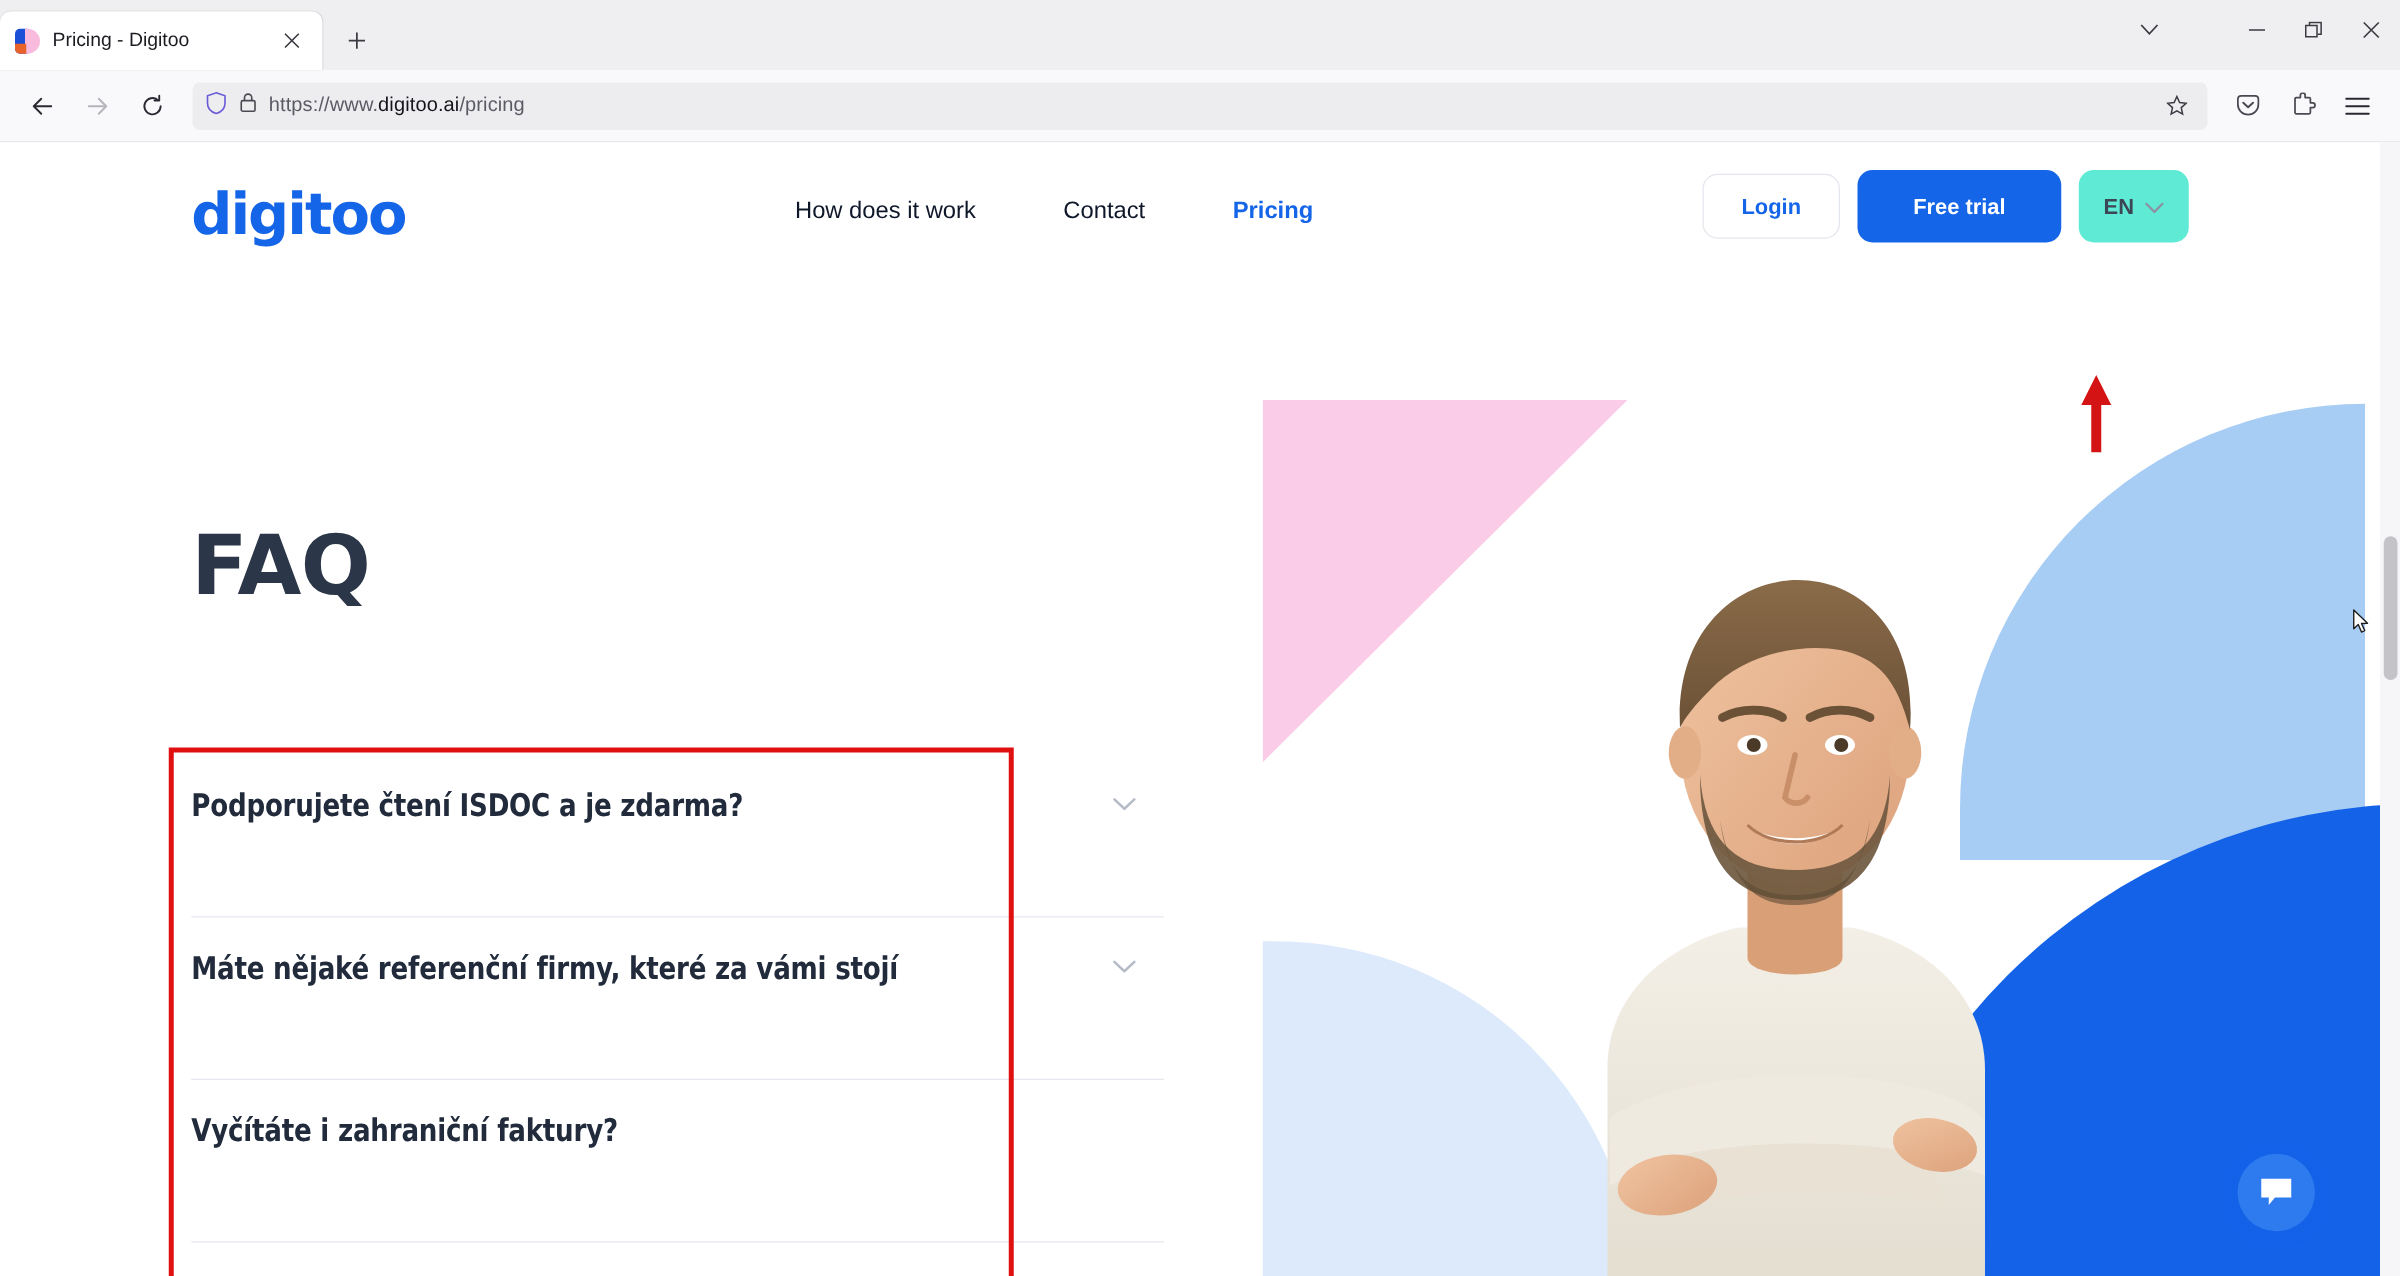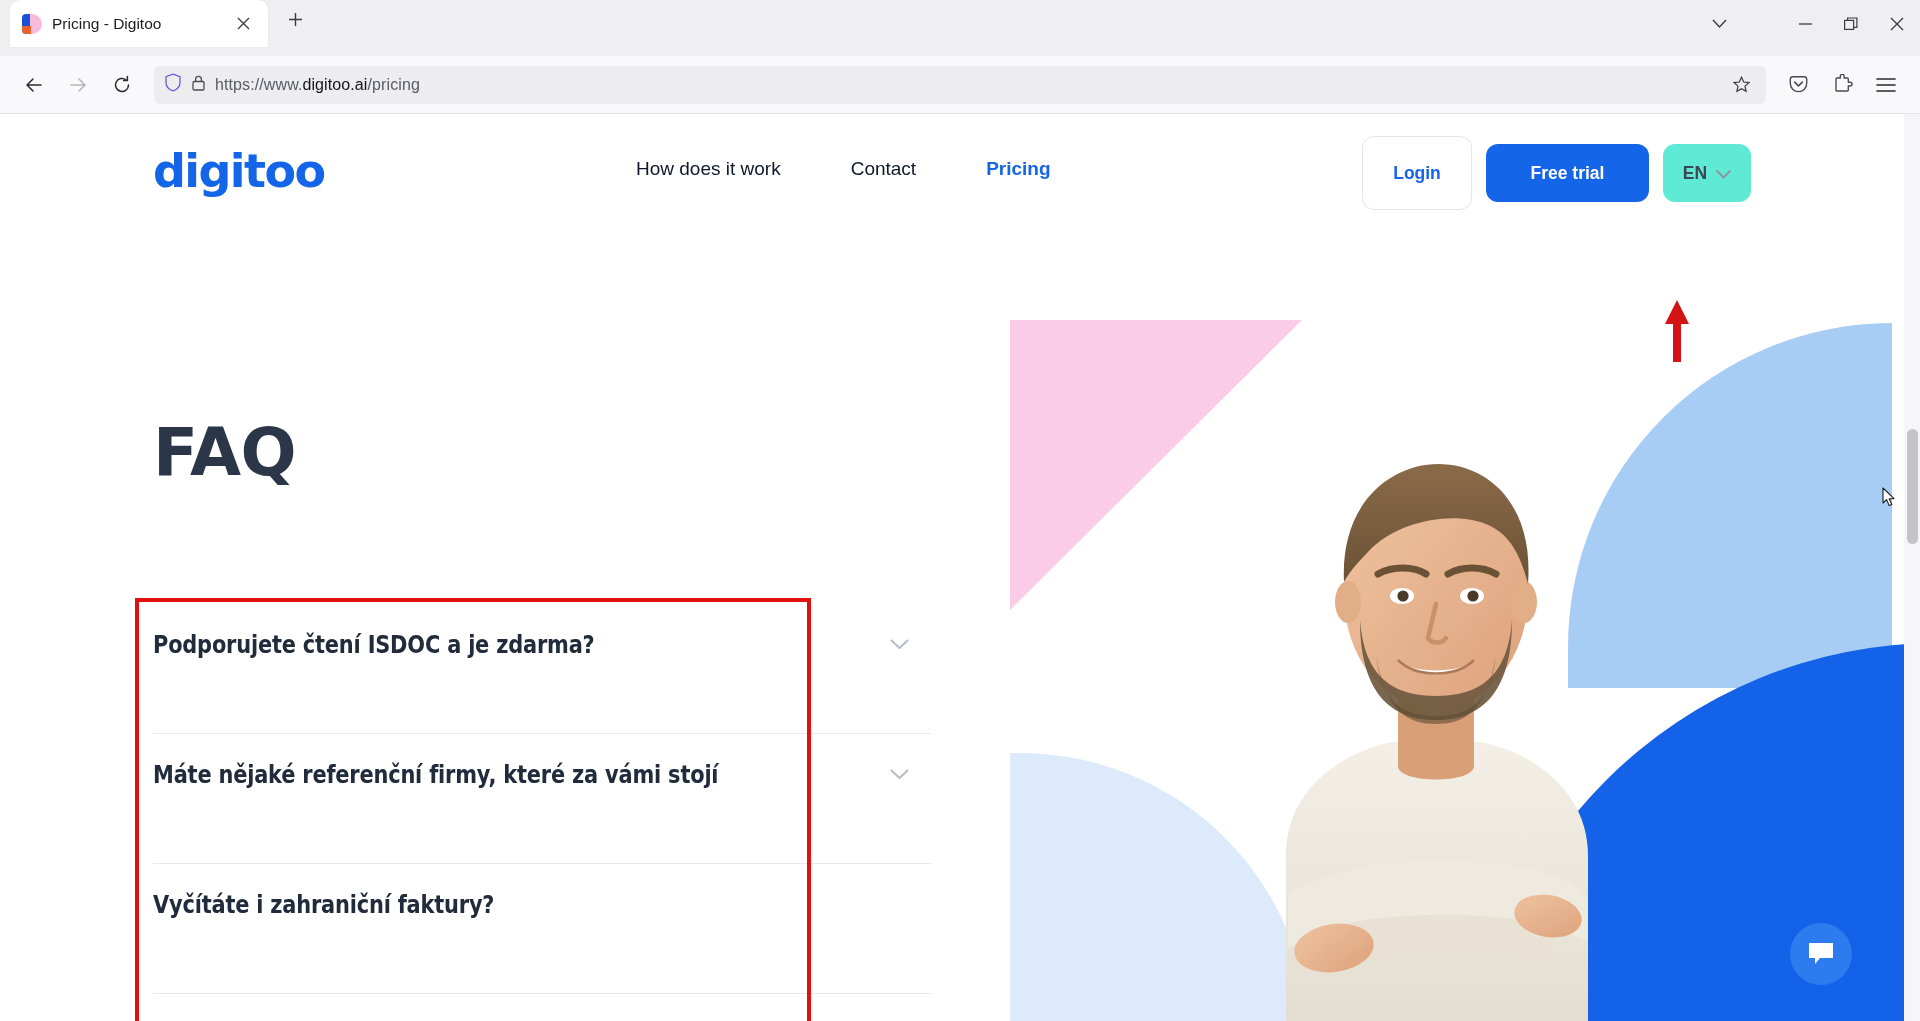--- a/index.html
+++ b/index.html
@@ -8,21 +8,21 @@
     font-family: "Liberation Sans", sans-serif;
     background:#ffffff;
     -webkit-font-smoothing:antialiased;
   }
 
   
   .browser { width:1920px; height:1021px; position:relative; }
 
   .tabstrip {
     height:56px; background:#efeff1; position:relative;
-    display:flex; align-items:flex-start; padding-left:10px;
+    display:flex; align-items:flex-end; 
   }
   .tab {
     width:258px; height:47px; background:#ffffff; border-radius:9px 9px 0 0;
     display:flex; align-items:center; padding:0 12px; gap:10px;
     position:relative; box-shadow:0 0 1px rgba(0,0,0,.18);
   }
   .tab-favicon { width:20px; height:20px; position:relative; flex:0 0 20px; }
   .tab-favicon .fav-l { position:absolute; left:0; top:0; width:10px; height:20px;
      background:#1B4FD8; border-radius:4px 0 0 4px; }
   .tab-favicon .fav-r { position:absolute; left:8px; top:0; width:12px; height:20px;
@@ -76,21 +76,21 @@
     position:absolute; left:153px; top:30px;
     font-size:46px; font-weight:bold; color:#1565E8; letter-spacing:-1.6px;
     font-family:"DejaVu Sans", sans-serif;
   }
   .site-nav { position:absolute; left:636px; top:44px; display:flex; gap:70px; }
   .site-nav a { font-size:19px; color:#0f172a; text-decoration:none; font-weight:400; }
   .site-nav a.active { color:#1565E8; font-weight:bold; }
 
   .header-actions { position:absolute; right:153px; top:22px; display:flex; align-items:center; gap:14px; }
   .btn-login {
-    width:110px; height:74px; border:1px solid #e3e6ec; border-radius:12px; background:#fff;
+    width:110px; height:52px; border:1px solid #e3e6ec; border-radius:12px; background:#fff;
     color:#1565E8; font-size:17.5px; font-weight:bold; display:flex; align-items:center; justify-content:center;
   }
   .btn-trial {
     width:163px; height:58px; border-radius:12px; background:#1565E8;
     color:#fff; font-size:17.5px; font-weight:bold; display:flex; align-items:center; justify-content:center;
   }
   .btn-lang {
     width:88px; height:58px; border-radius:12px; background:#5eead4;
     display:flex; align-items:center; justify-content:center; gap:9px;
     color:#3d4654; font-size:17.5px; font-weight:bold;

